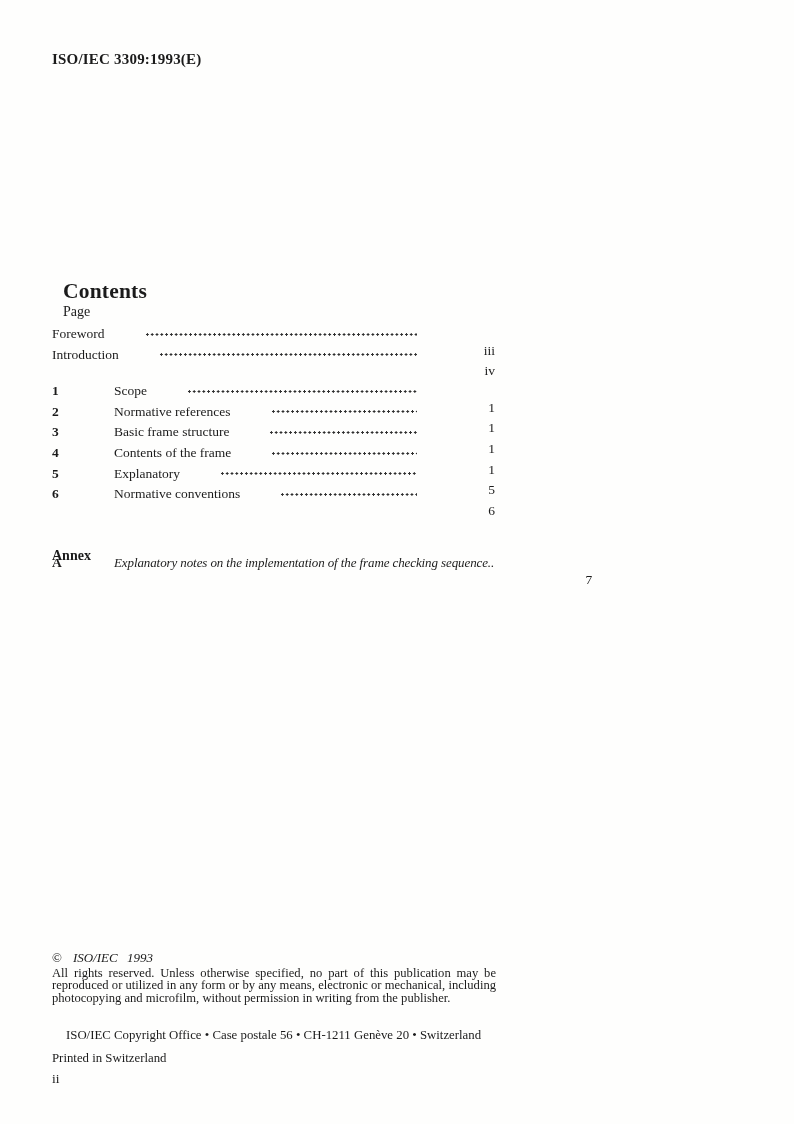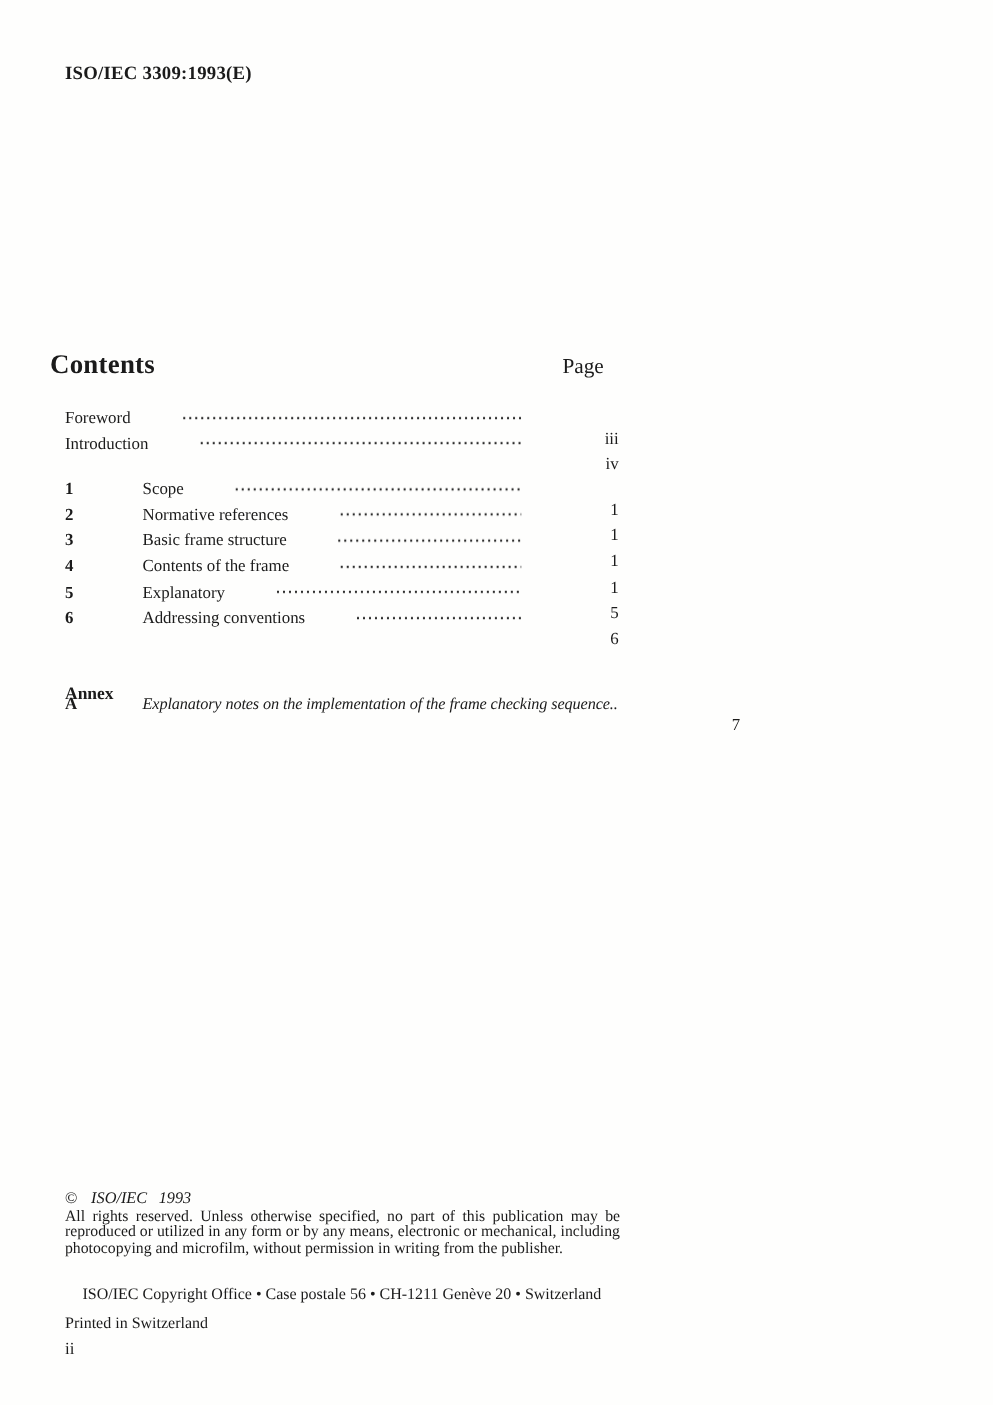--- a/index.html
+++ b/index.html
@@ -23,34 +23,35 @@
     left: 52px;
     top: 51px;
     font-size: 15px;
     font-weight: bold;
     letter-spacing: 0.2px;
   }
 
   
   .contents-bar {
     position: absolute;
-    left: 40px;
+    left: 63px;
     top: 279px;
     width: 443px;
     display: flex;
     justify-content: space-between;
     align-items: baseline;
+    flex-direction: column;
   }
   .contents-title {
     font-size: 21.5px;
     font-weight: bold;
     letter-spacing: 0.2px;
   }
   .page-label {
-    font-size: 17px;
+    font-size: 14px;
   }
 
   
   .toc-list {
     position: absolute;
     left: 52px;
     width: 443px;
     font-size: 13.5px;
   }
   .front-list    { top: 324px; }
@@ -192,21 +193,21 @@
       <span class="pnum">1</span>
     </div>
     <div class="toc-row">
       <span class="toc-num">5</span>
       <span class="toc-title">Explanatory</span>
       <span class="leader"></span>
       <span class="pnum">5</span>
     </div>
     <div class="toc-row">
       <span class="toc-num">6</span>
-      <span class="toc-title">Addressing conventions</span>
+      <span class="toc-title">Normative conventions</span>
       <span class="leader"></span>
       <span class="pnum">6</span>
     </div>
   </div>
 
   <div class="annex-heading">Annex</div>
 
   <div class="toc-list annex-list">
     <div class="toc-row">
       <span class="toc-num">A</span>

